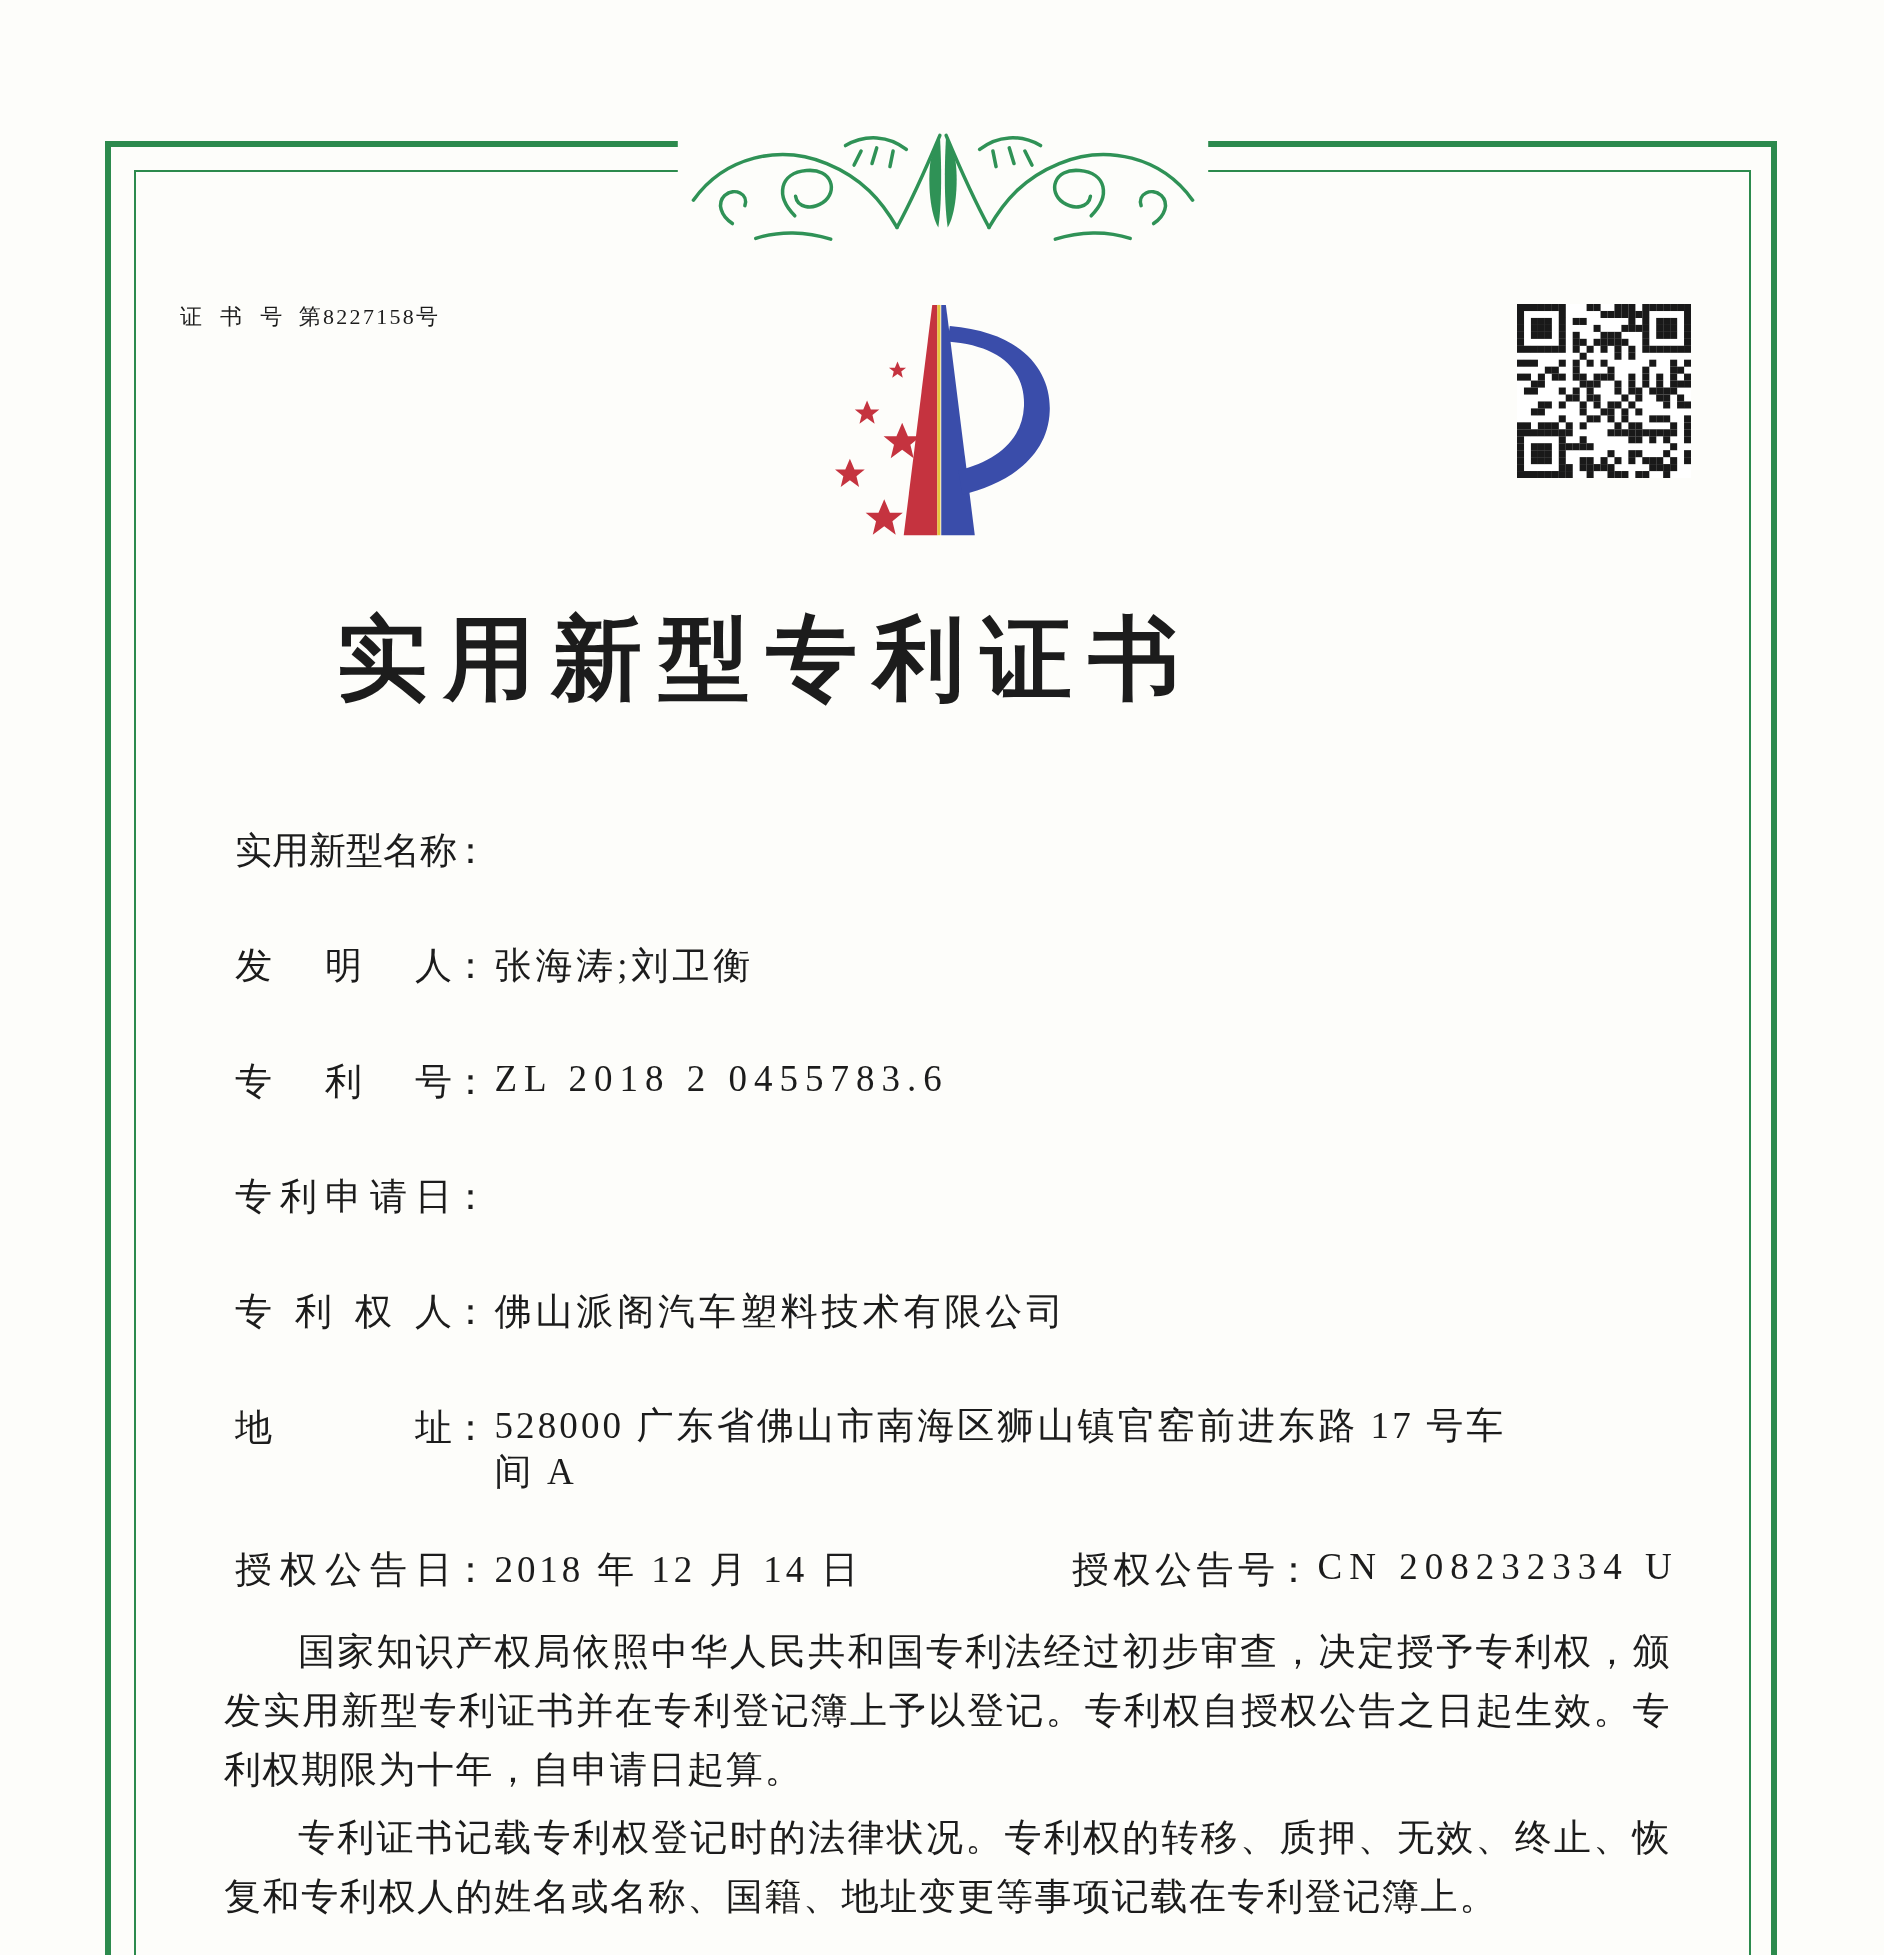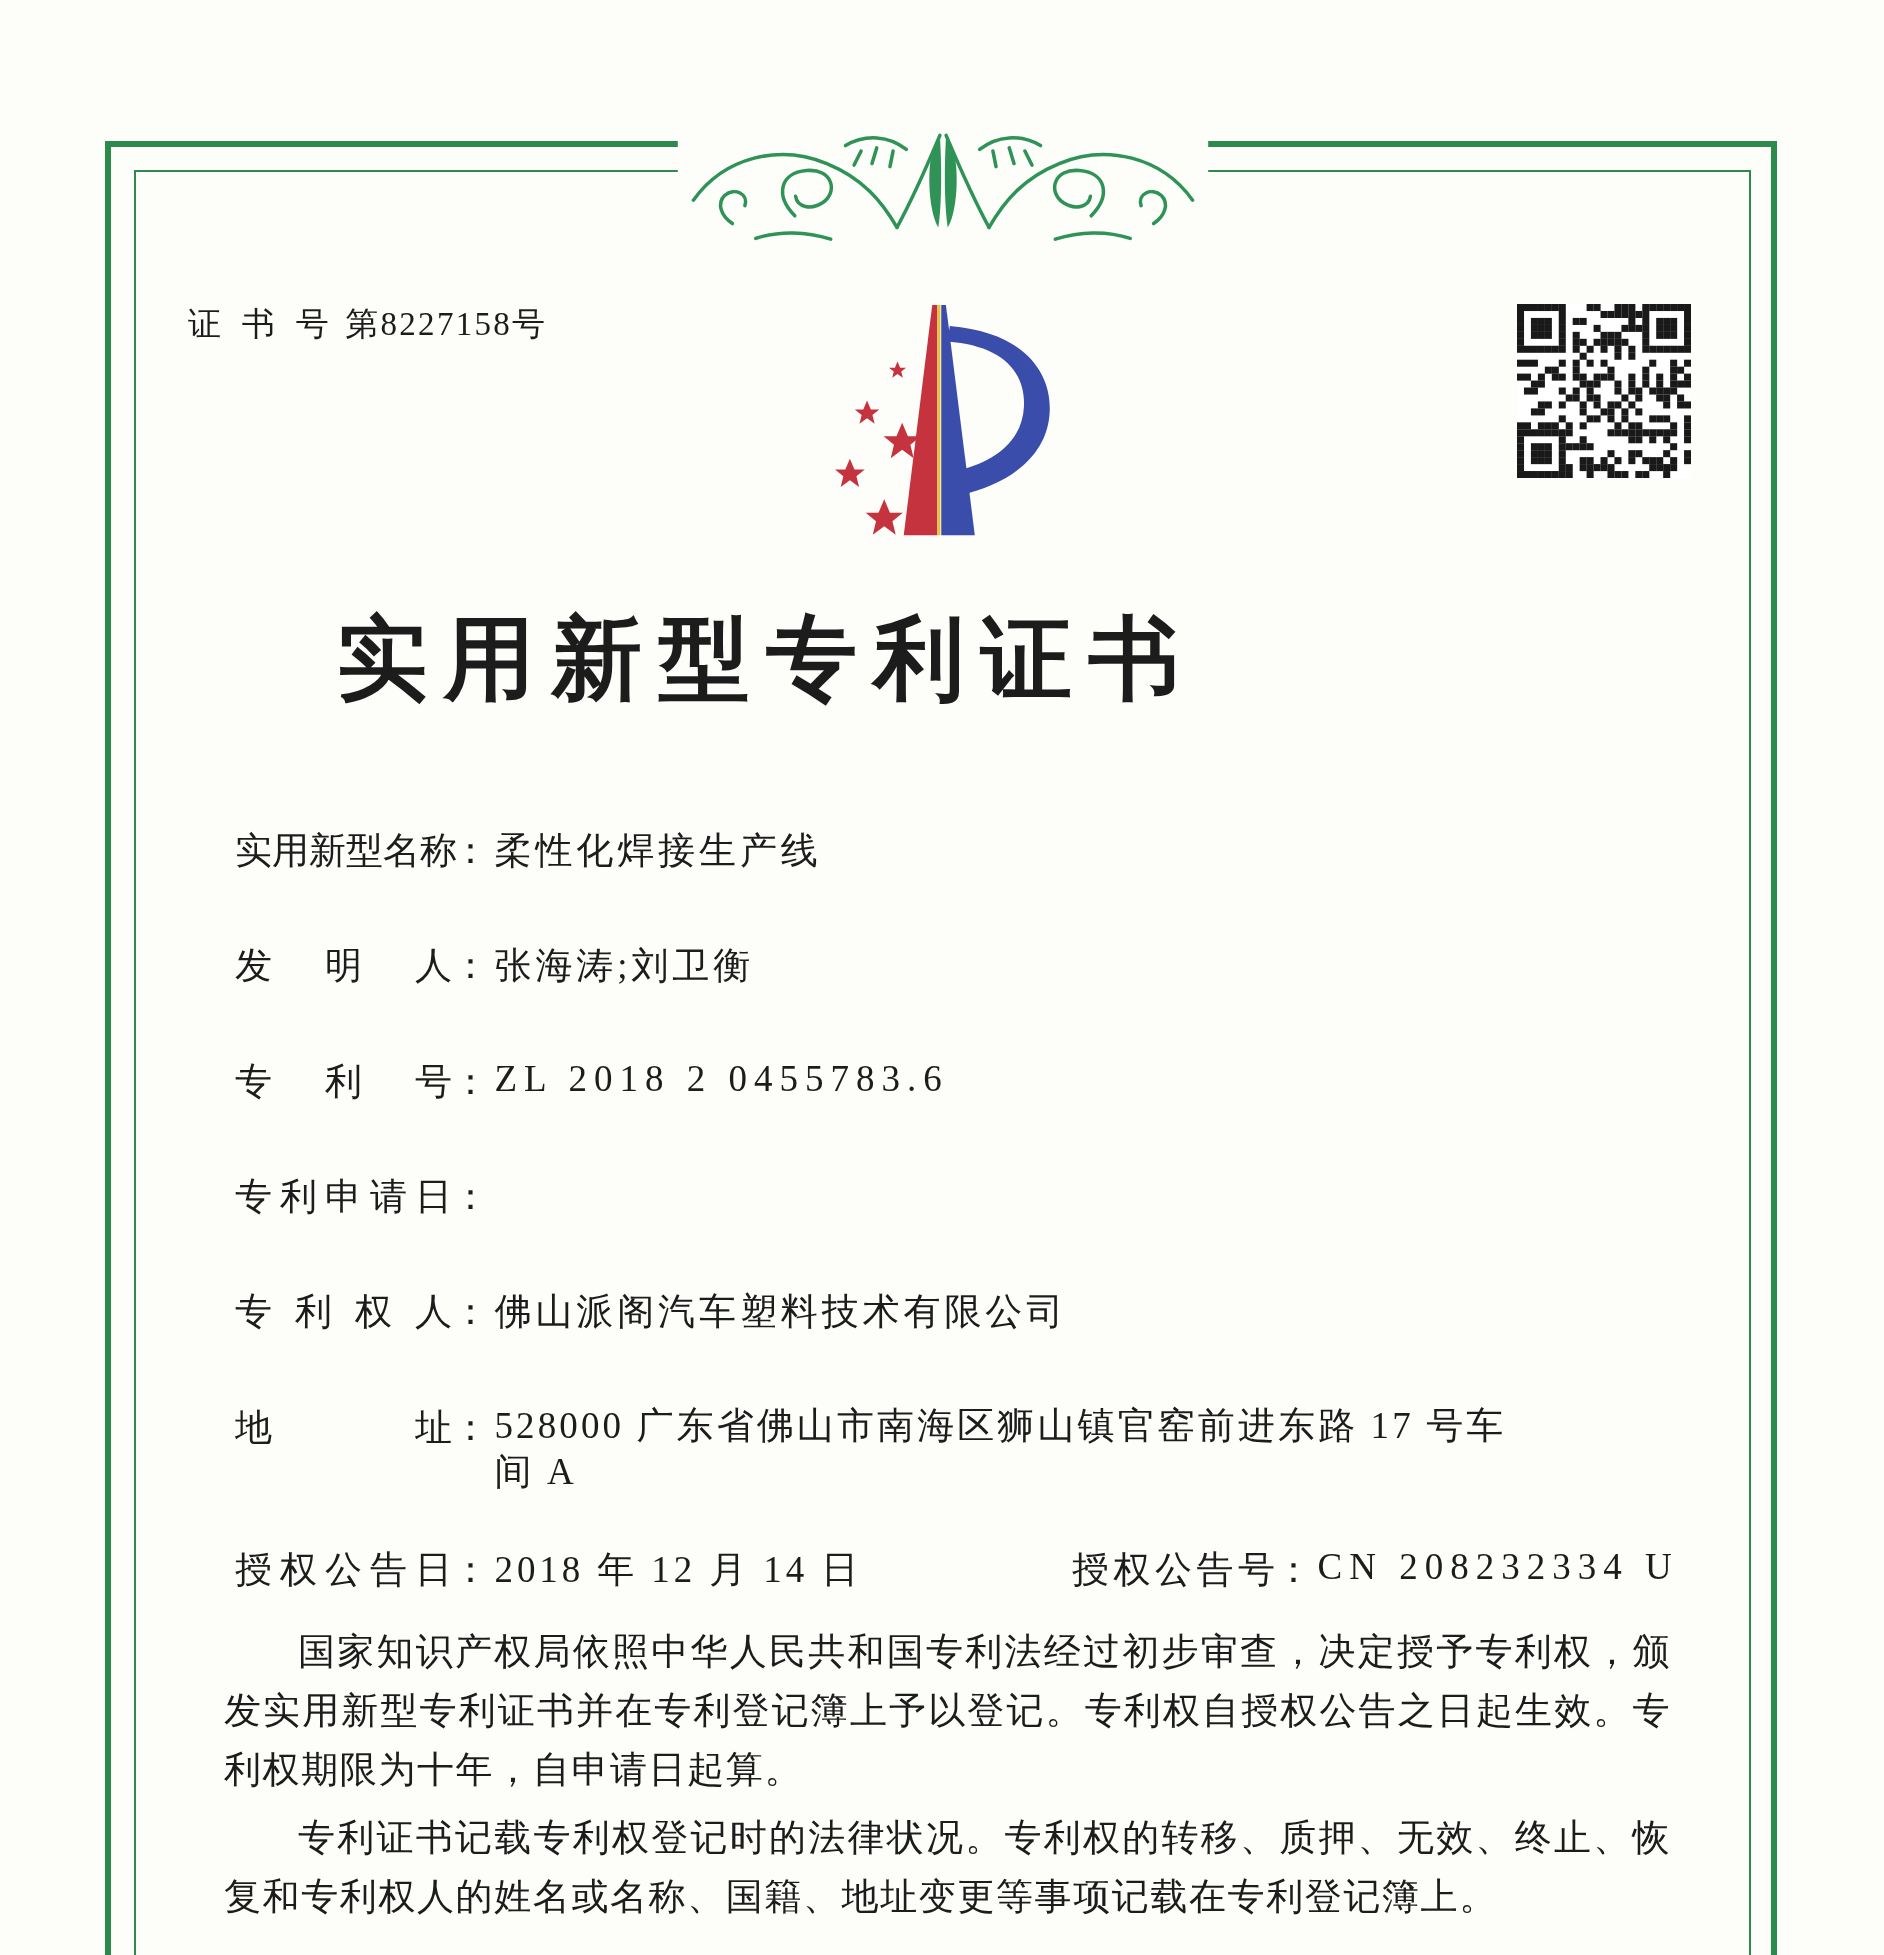--- a/index.html
+++ b/index.html
@@ -6,21 +6,21 @@
   body{
     position:relative;width:1884px;height:2687px;overflow:hidden;
     background:#fdfdfa;color:#1c1c1c;
     font-family:"Liberation Serif","DejaVu Serif",serif;
   }
   .abs{position:absolute;}
   
   .frame-outer{left:105px;top:141px;width:1660px;height:2432px;border:6.3px solid #2c8a4d;}
   .frame-inner{left:134px;top:170px;width:1613px;height:2385px;border:2.3px solid #2c8a4d;}
   
-  .cert-no{left:188px;top:302px;font-size:33px;letter-spacing:6.3px;white-space:nowrap;}
+  .cert-no{left:180px;top:302px;font-size:22px;letter-spacing:6.3px;white-space:nowrap;}
   .cert-no .num{margin-left:10.2px;letter-spacing:2.3px;}
   .doc-title{left:0;top:598px;width:1532px;text-align:center;
     font-size:91px;font-weight:700;letter-spacing:16.4px;white-space:nowrap;}
   
   .f-row{left:235px;font-size:37px;display:flex;align-items:flex-start;white-space:nowrap;}
   .f-lbl{display:inline-flex;justify-content:space-between;width:217px;flex:none;}
   .f-colon{flex:none;margin-right:5.5px;}
   .f-val{letter-spacing:3.9px;}
   .f-val.num{letter-spacing:7px;}
   .addr-val .ln{display:block;letter-spacing:3.1px;line-height:46px;}
@@ -382,21 +382,20 @@
 <div class="abs f-row" style="top:826px">
   <span class="f-lbl">
       <span>实</span>
       <span>用</span>
       <span>新</span>
       <span>型</span>
       <span>名</span>
       <span>称</span>
     </span>
   <span class="f-colon">：</span>
-  <span class="f-val">柔性化焊接生产线</span>
 </div>
 <div class="abs f-row" style="top:941px">
   <span class="f-lbl">
       <span>发</span>
       <span>明</span>
       <span>人</span>
     </span>
   <span class="f-colon">：</span>
   <span class="f-val">张海涛;刘卫衡</span>
 </div>

